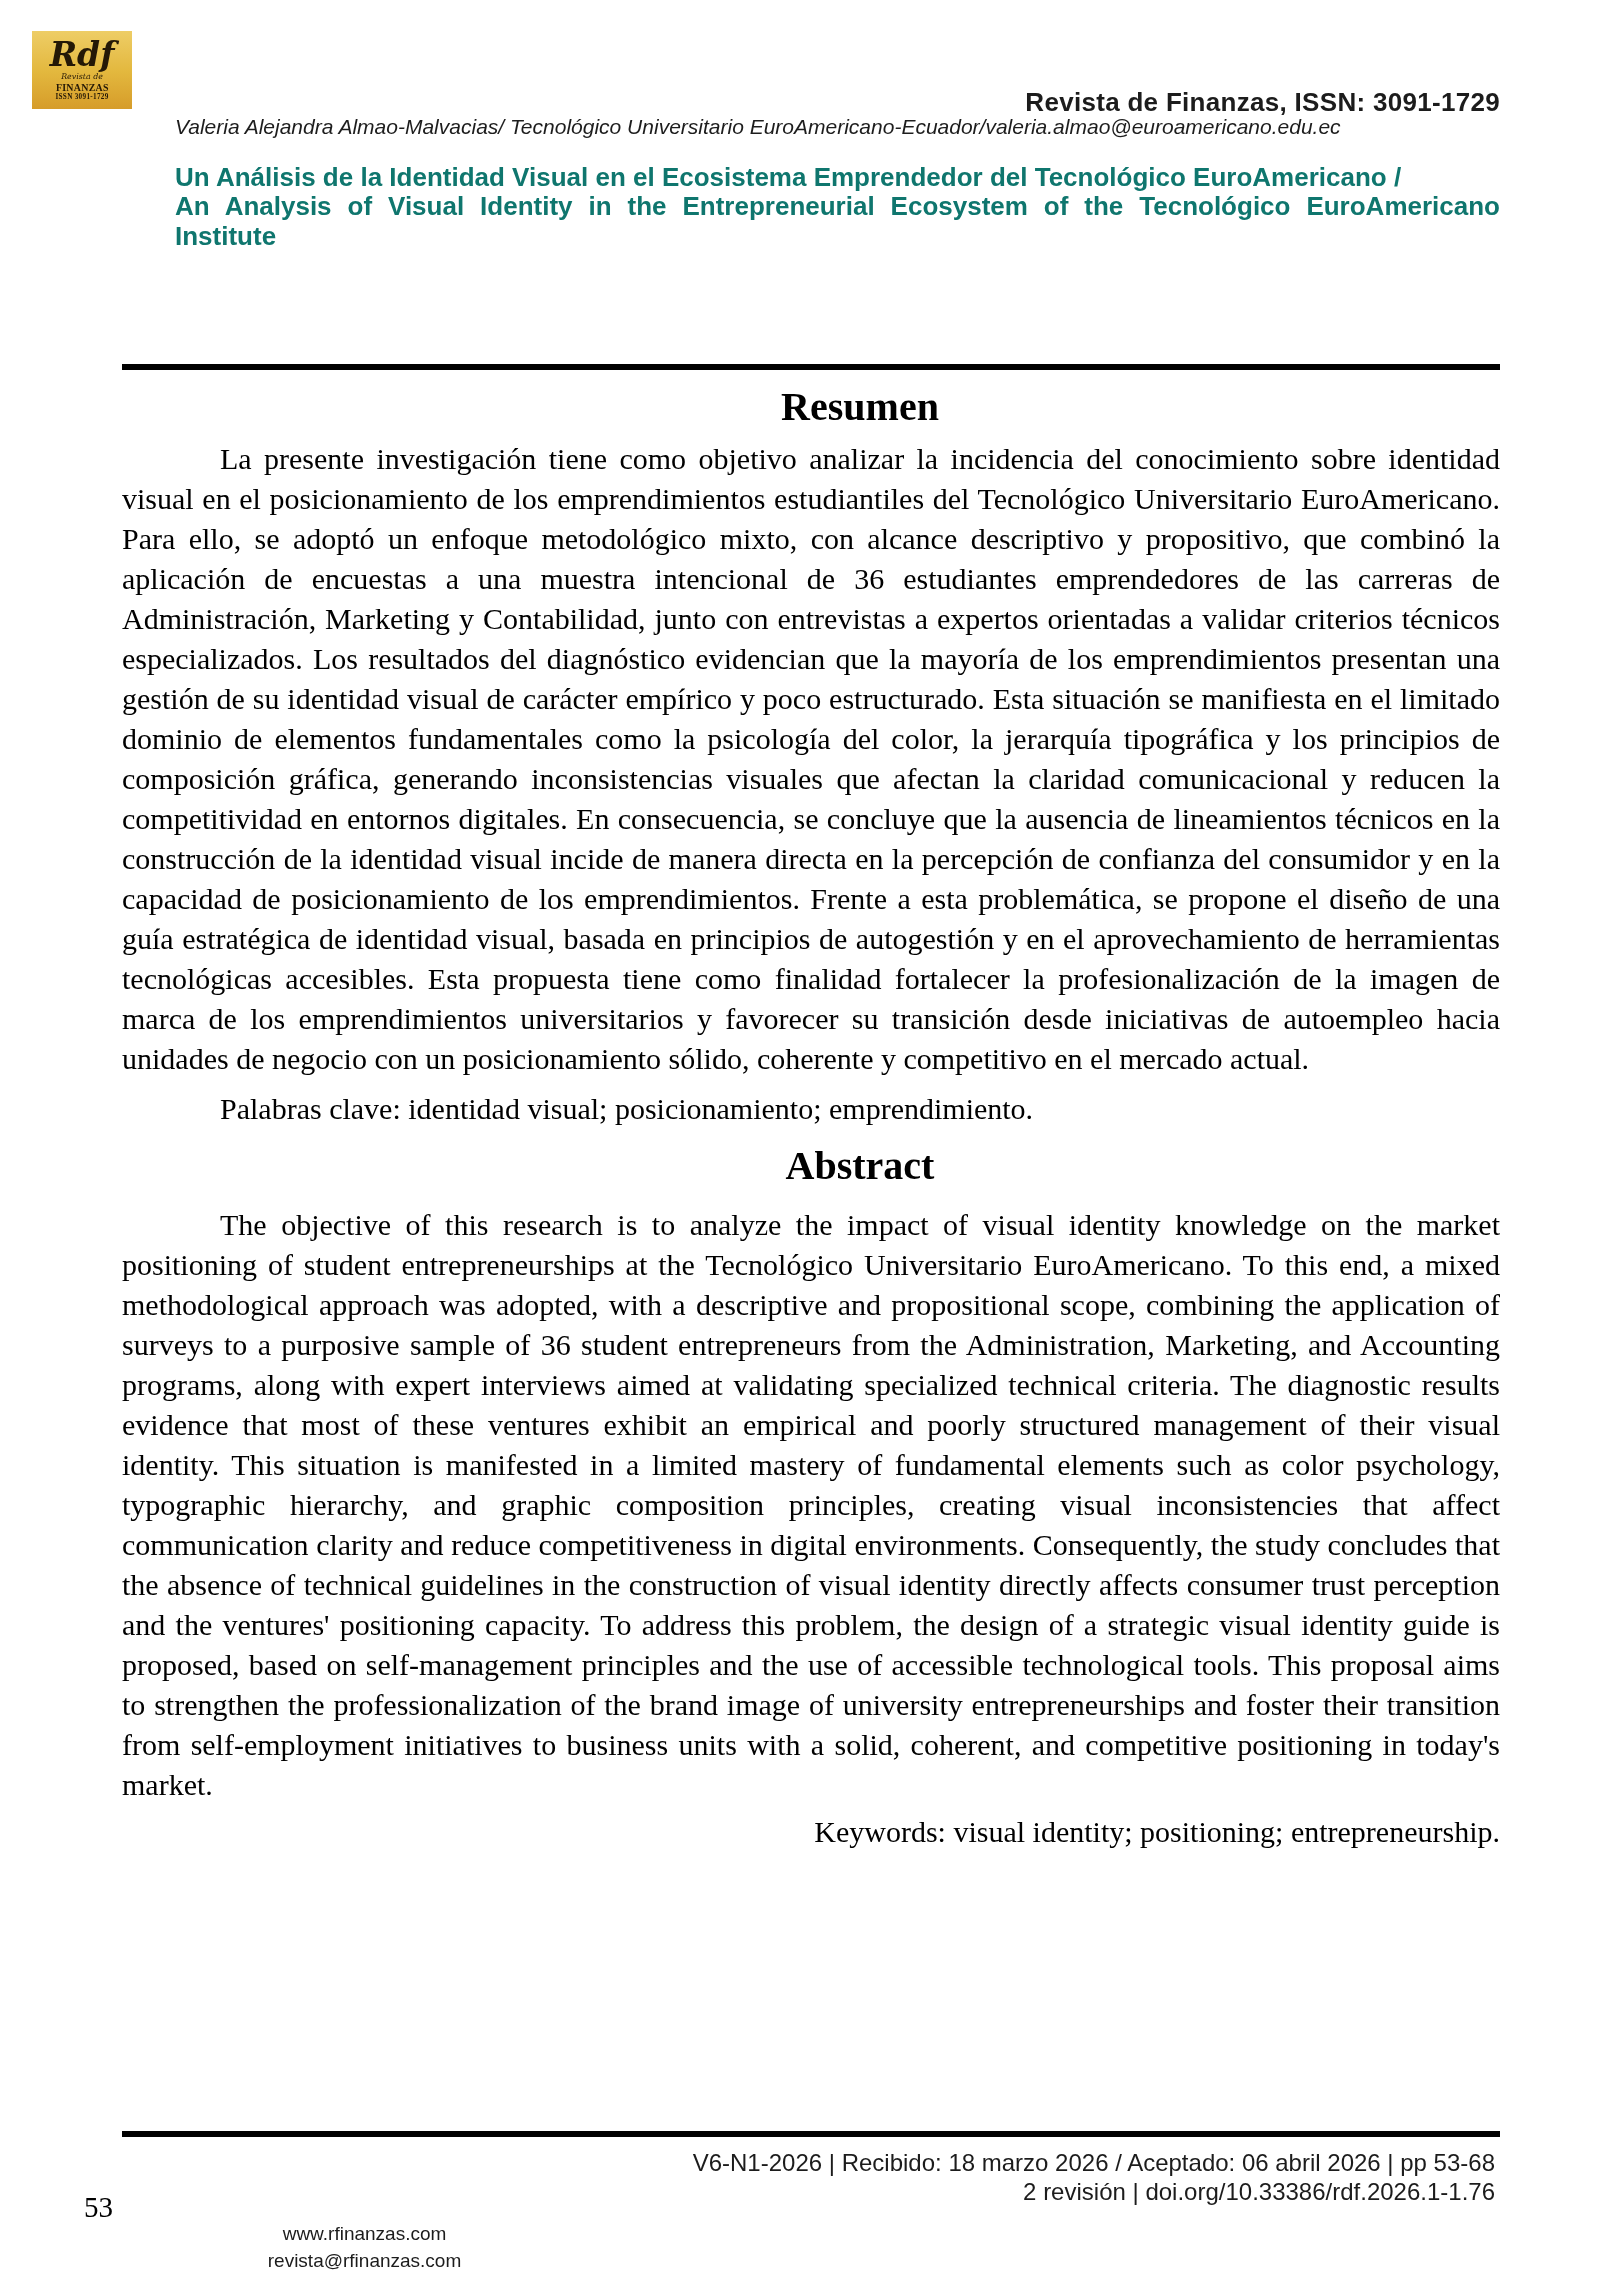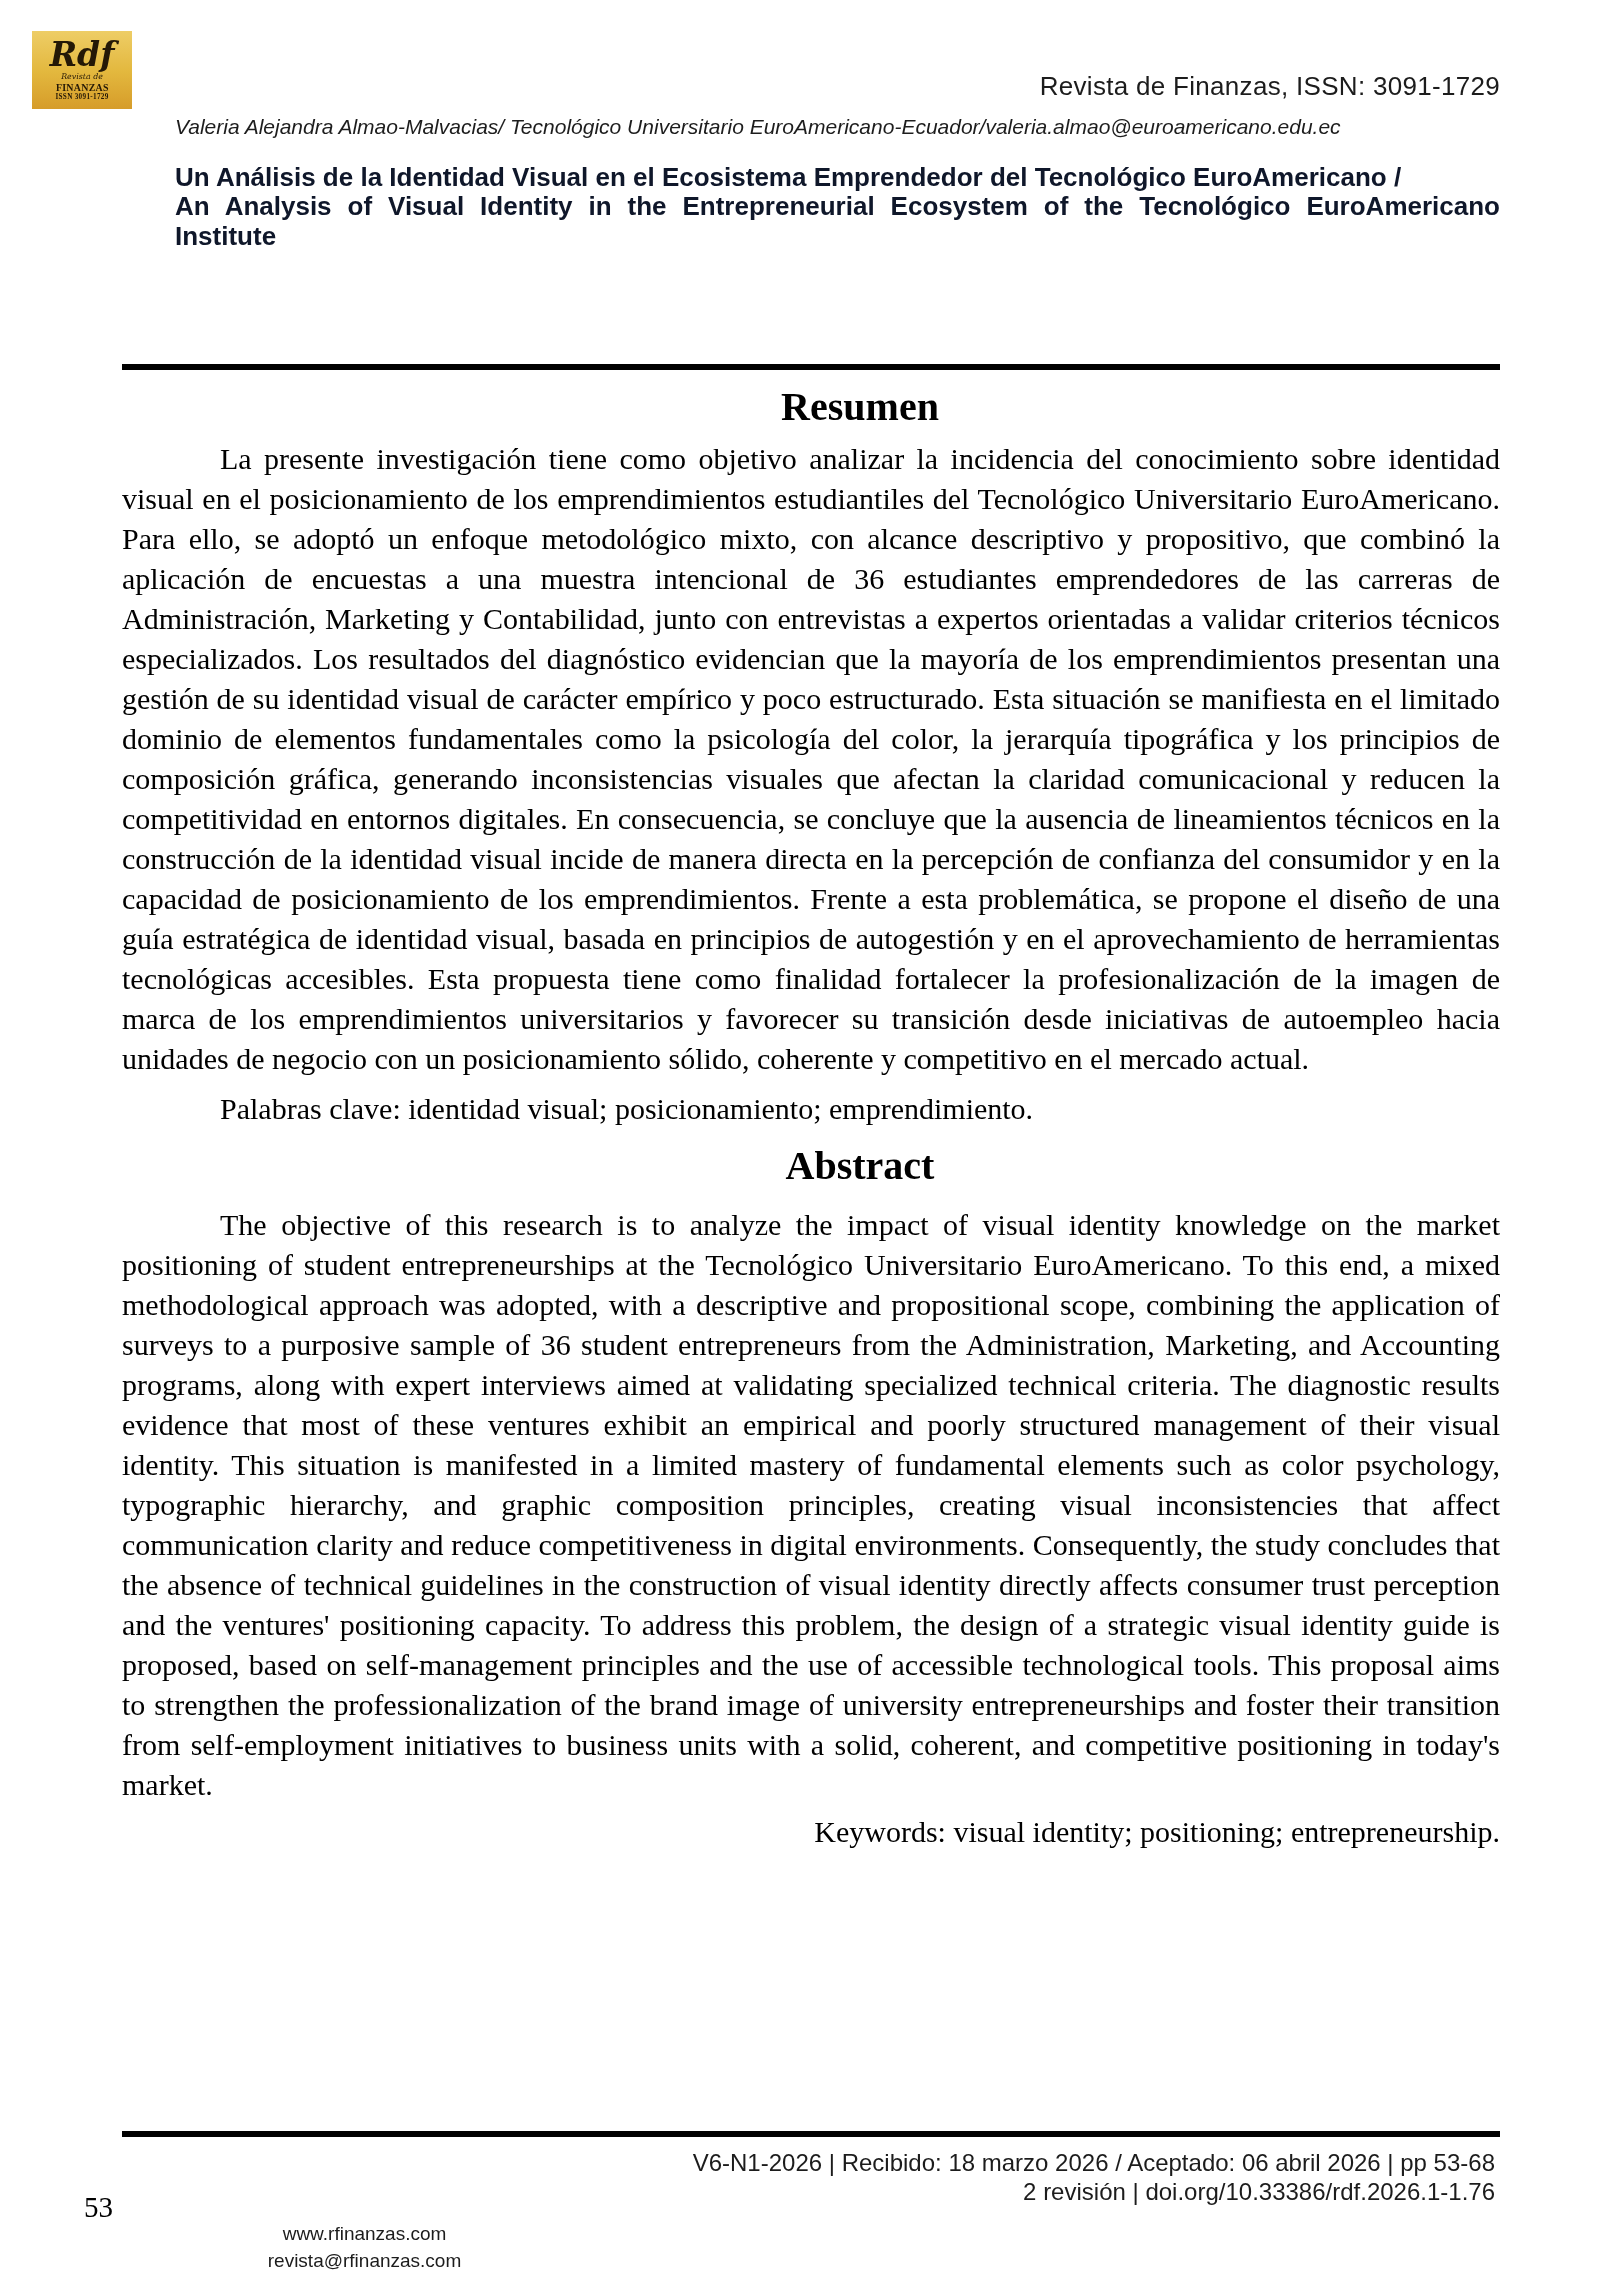--- a/index.html
+++ b/index.html
@@ -16,33 +16,33 @@
     display:flex;flex-direction:column;align-items:center;justify-content:center;
     color:#241806;text-align:center;
   }
   .logo-monogram{font-family:"DejaVu Serif",serif;font-style:italic;font-weight:700;font-size:33px;line-height:33px;}
   .logo-script{font-family:"DejaVu Serif",serif;font-style:italic;font-size:7.9px;line-height:7.9px;margin-top:2px;}
   .logo-name{font-weight:700;font-size:11px;line-height:12.4px;letter-spacing:0.3px;transform:scaleX(.9);}
   .logo-issn{font-weight:700;font-size:7.2px;line-height:9.2px;letter-spacing:0.3px;}
 
   
   .header-issn{
-    position:absolute;top:71px;right:123px;
-    font-family:"Liberation Sans",sans-serif;font-weight:400;font-size:26px;
+    position:absolute;top:87px;right:123px;
+    font-family:"Liberation Sans",sans-serif;font-weight:700;font-size:26px;
     letter-spacing:0.3px;color:#1c1c1c;
   }
   .authors{
     position:absolute;left:175px;top:113px;
     font-family:"Liberation Sans",sans-serif;font-style:italic;font-weight:300;
     font-size:21px;line-height:27px;color:#1d1d1d;white-space:nowrap;
   }
   .title{
     position:absolute;left:175px;top:163px;width:1325px;
     font-family:"Liberation Sans",sans-serif;font-weight:700;
-    font-size:26px;line-height:29.4px;color:#0f172a;
+    font-size:26px;line-height:29.4px;color:#0f766e;
   }
   .title-line{white-space:nowrap;}
   .title-line.justified{white-space:normal;text-align:justify;text-align-last:justify;}
 
   
   .rule{position:absolute;left:122px;width:1378px;height:5.9px;background:#000;}
   .rule-top{top:364px;}
   .rule-bottom{top:2131px;}
 
   

